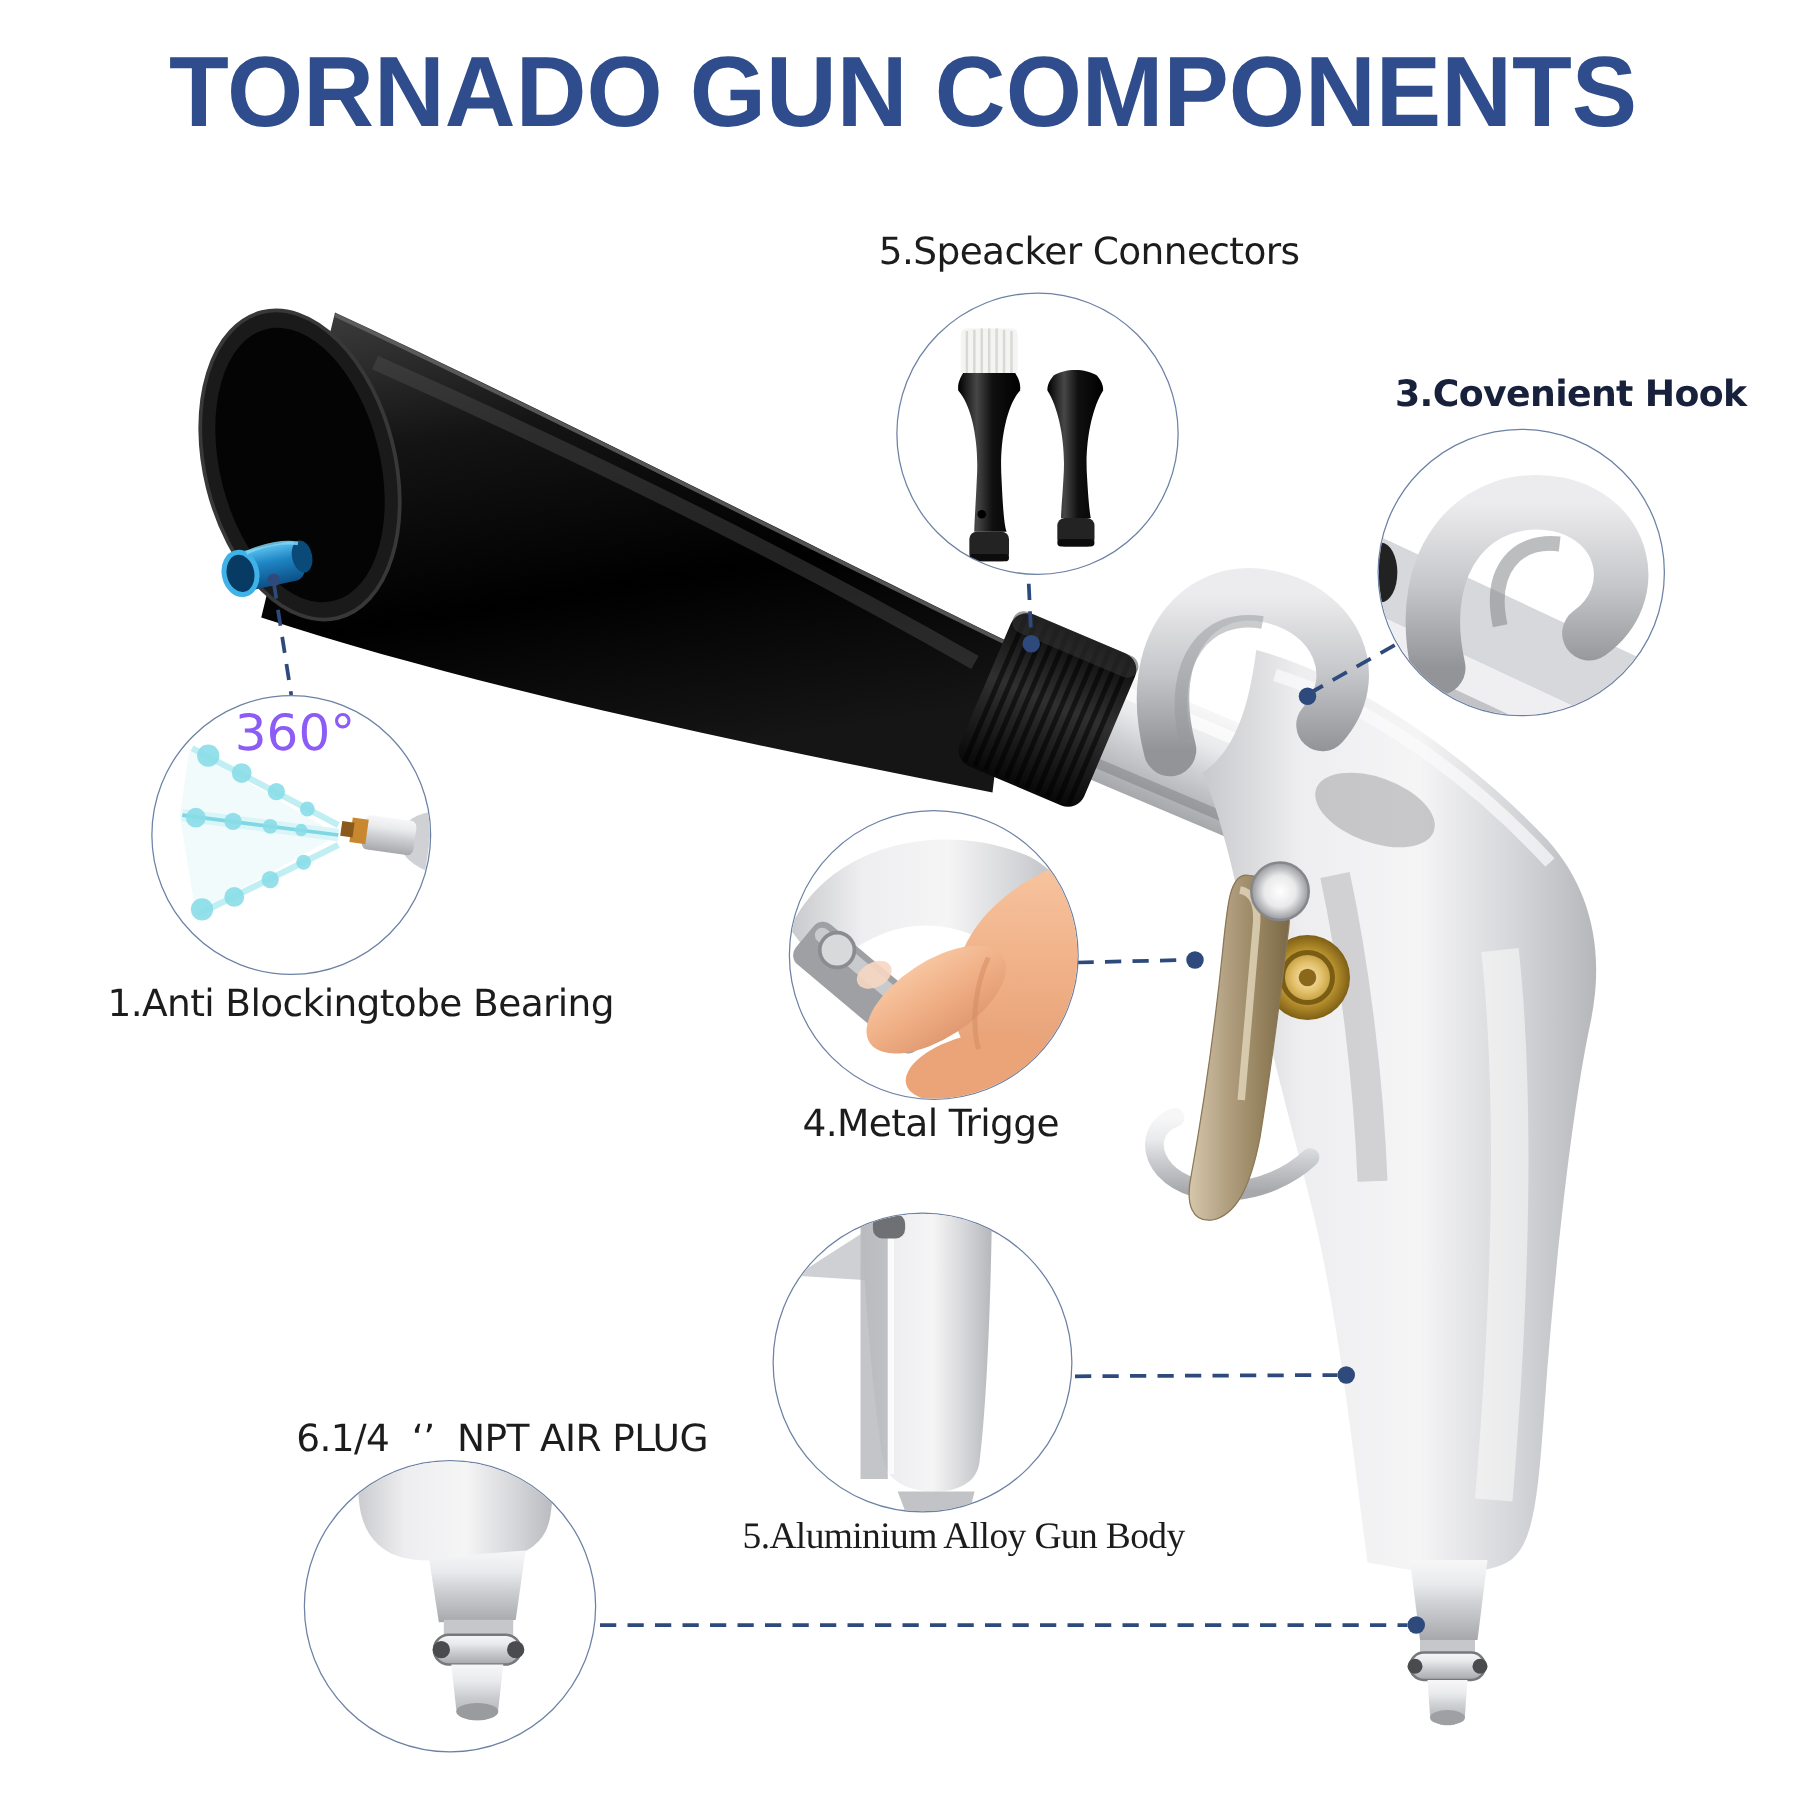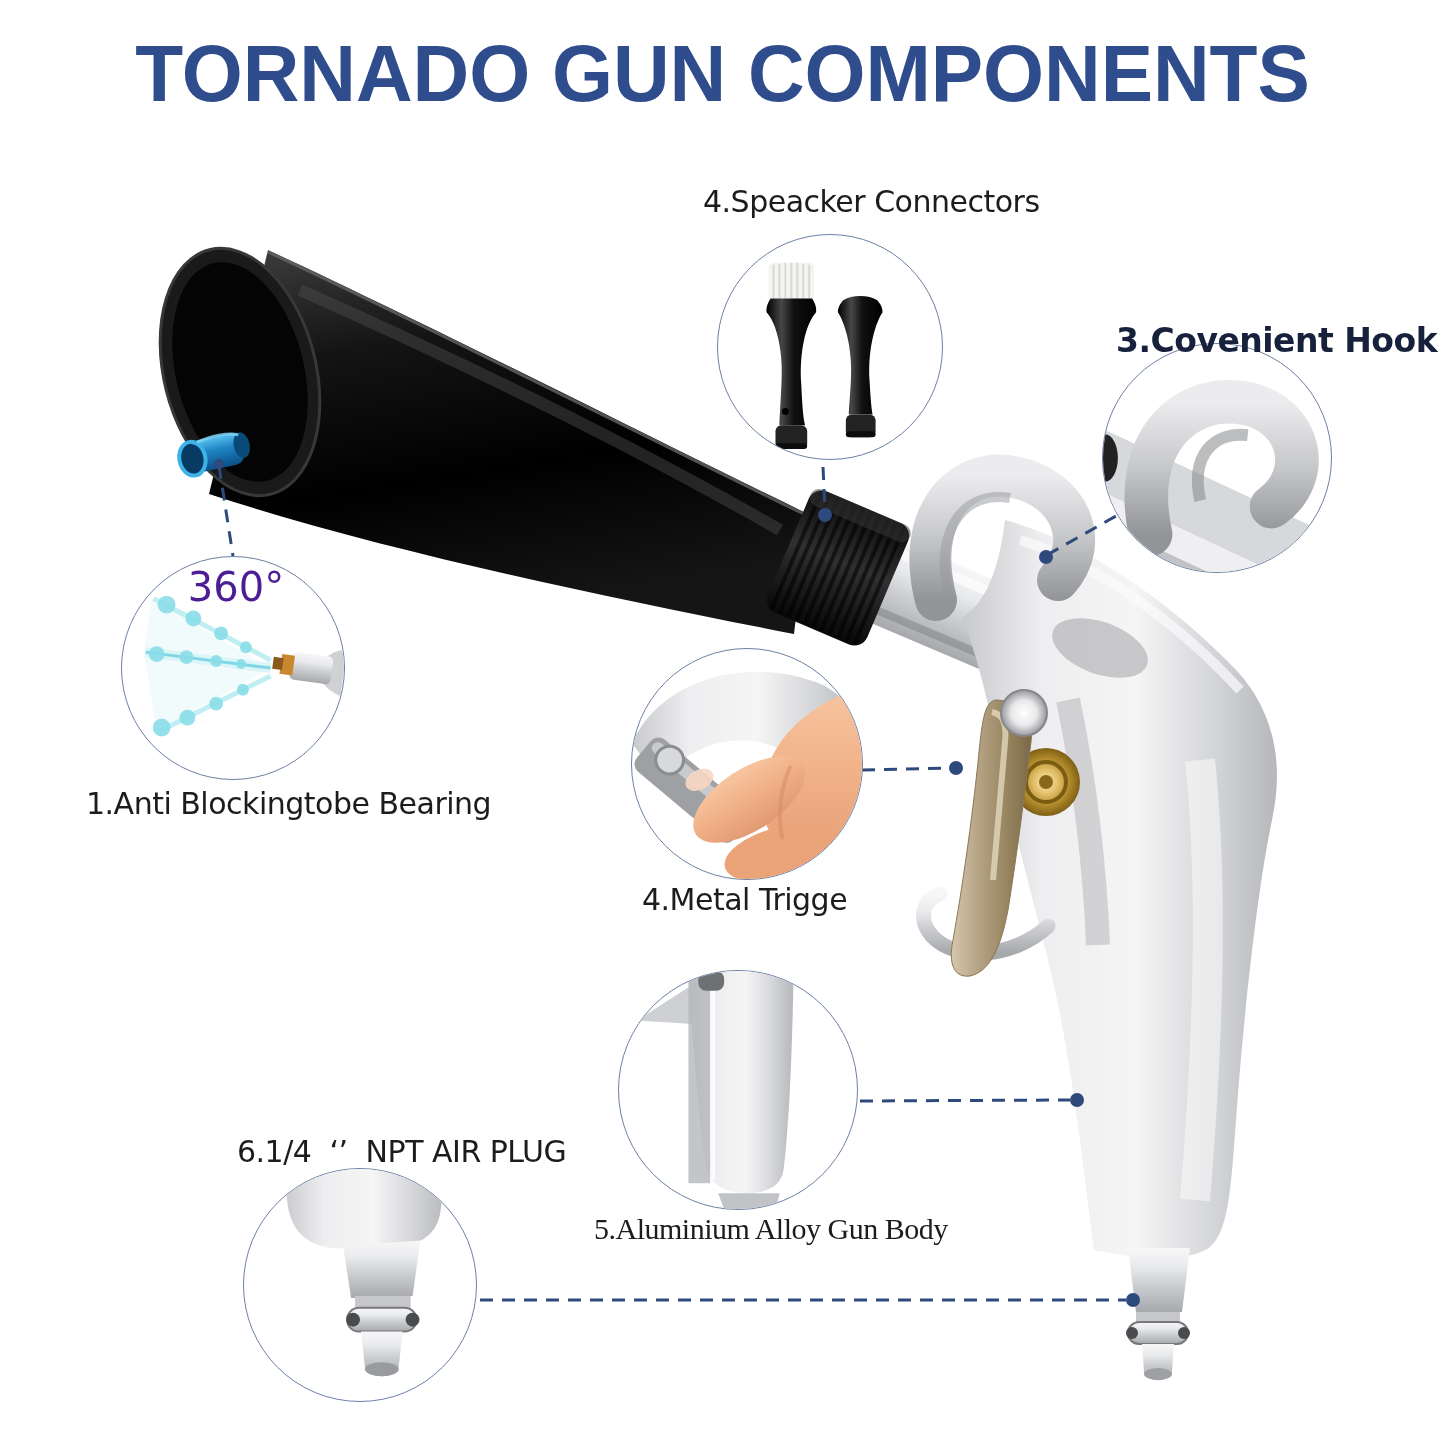--- a/index.html
+++ b/index.html
@@ -10,24 +10,24 @@
   .title {
     position:absolute; top:28px; left:0; width:1445px; text-align:center;
     font-size:80px; font-weight:bold; letter-spacing:0px;
     color:var(--title,#2F4C8C); transform:scaleX(.98);
   }
   .label {
     position:absolute; font-size:30px; letter-spacing:-0.5px;
     color:var(--label,#1C1C1C); font-family:"DejaVu Sans", sans-serif;
     white-space:pre;
   }
-  .label.bold-navy { font-weight:bold; font-size:33px; color:var(--hook-label,#17213B);margin-top:23px; }
+  .label.bold-navy { font-weight:bold; font-size:29px; color:var(--hook-label,#17213B); }
   .degree {
     position:absolute; left:176px; top:564px; width:120px; text-align:center;
-    font-size:40px; color:#4c1d95; font-family:"DejaVu Sans", sans-serif;
+    font-size:40px; color:#8b5cf6; font-family:"DejaVu Sans", sans-serif;
   }
   .callout-circle {
     position:absolute; border:1.5px solid var(--circle-border,#6C81A4);
     border-radius:50%; background:#ffffff; overflow:hidden; box-sizing:border-box;
   }
   .callout-circle svg { display:block; width:100%; height:100%; }
   #gun-art { position:absolute; left:0; top:0; }
   #c1 { left:121px; top:556px; width:224px; height:224px; }
   #c2 { left:717px; top:234px; width:226px; height:226px; }
   #c3 { left:1102px; top:343px; width:230px; height:230px; }
@@ -331,18 +331,18 @@
     <rect x="104" y="140" width="70" height="24" rx="12" fill="url(#silverV)" stroke="#77787c" stroke-width="2"></rect>
     <circle cx="110" cy="152" r="7" fill="#4a4b4f"></circle>
     <circle cx="170" cy="152" r="7" fill="#4a4b4f"></circle>
     <path d="M 118 164 L 160 164 L 156 200 C 154 212 124 212 122 200 Z" fill="url(#silverV)"></path>
     <ellipse cx="139" cy="202" rx="17" ry="7" fill="#9a9b9f"></ellipse>
   </svg>
 </div>
 
 <div class="title">TORNADO GUN COMPONENTS</div>
 <div class="degree">360°</div>
-<div id="lbl-connectors" class="label">4.Speacker Connectors</div>
+<div id="lbl-connectors" class="label">5.Speacker Connectors</div>
 <div id="lbl-hook" class="label bold-navy">3.Covenient Hook</div>
 <div id="lbl-bearing" class="label">1.Anti Blockingtobe Bearing</div>
 <div id="lbl-trigger" class="label">4.Metal Trigge</div>
 <div id="lbl-body" class="label">5.Aluminium Alloy Gun Body</div>
 <div id="lbl-airplug" class="label">6.1/4  ‘’  NPT AIR PLUG</div>
 
 </body></html>

